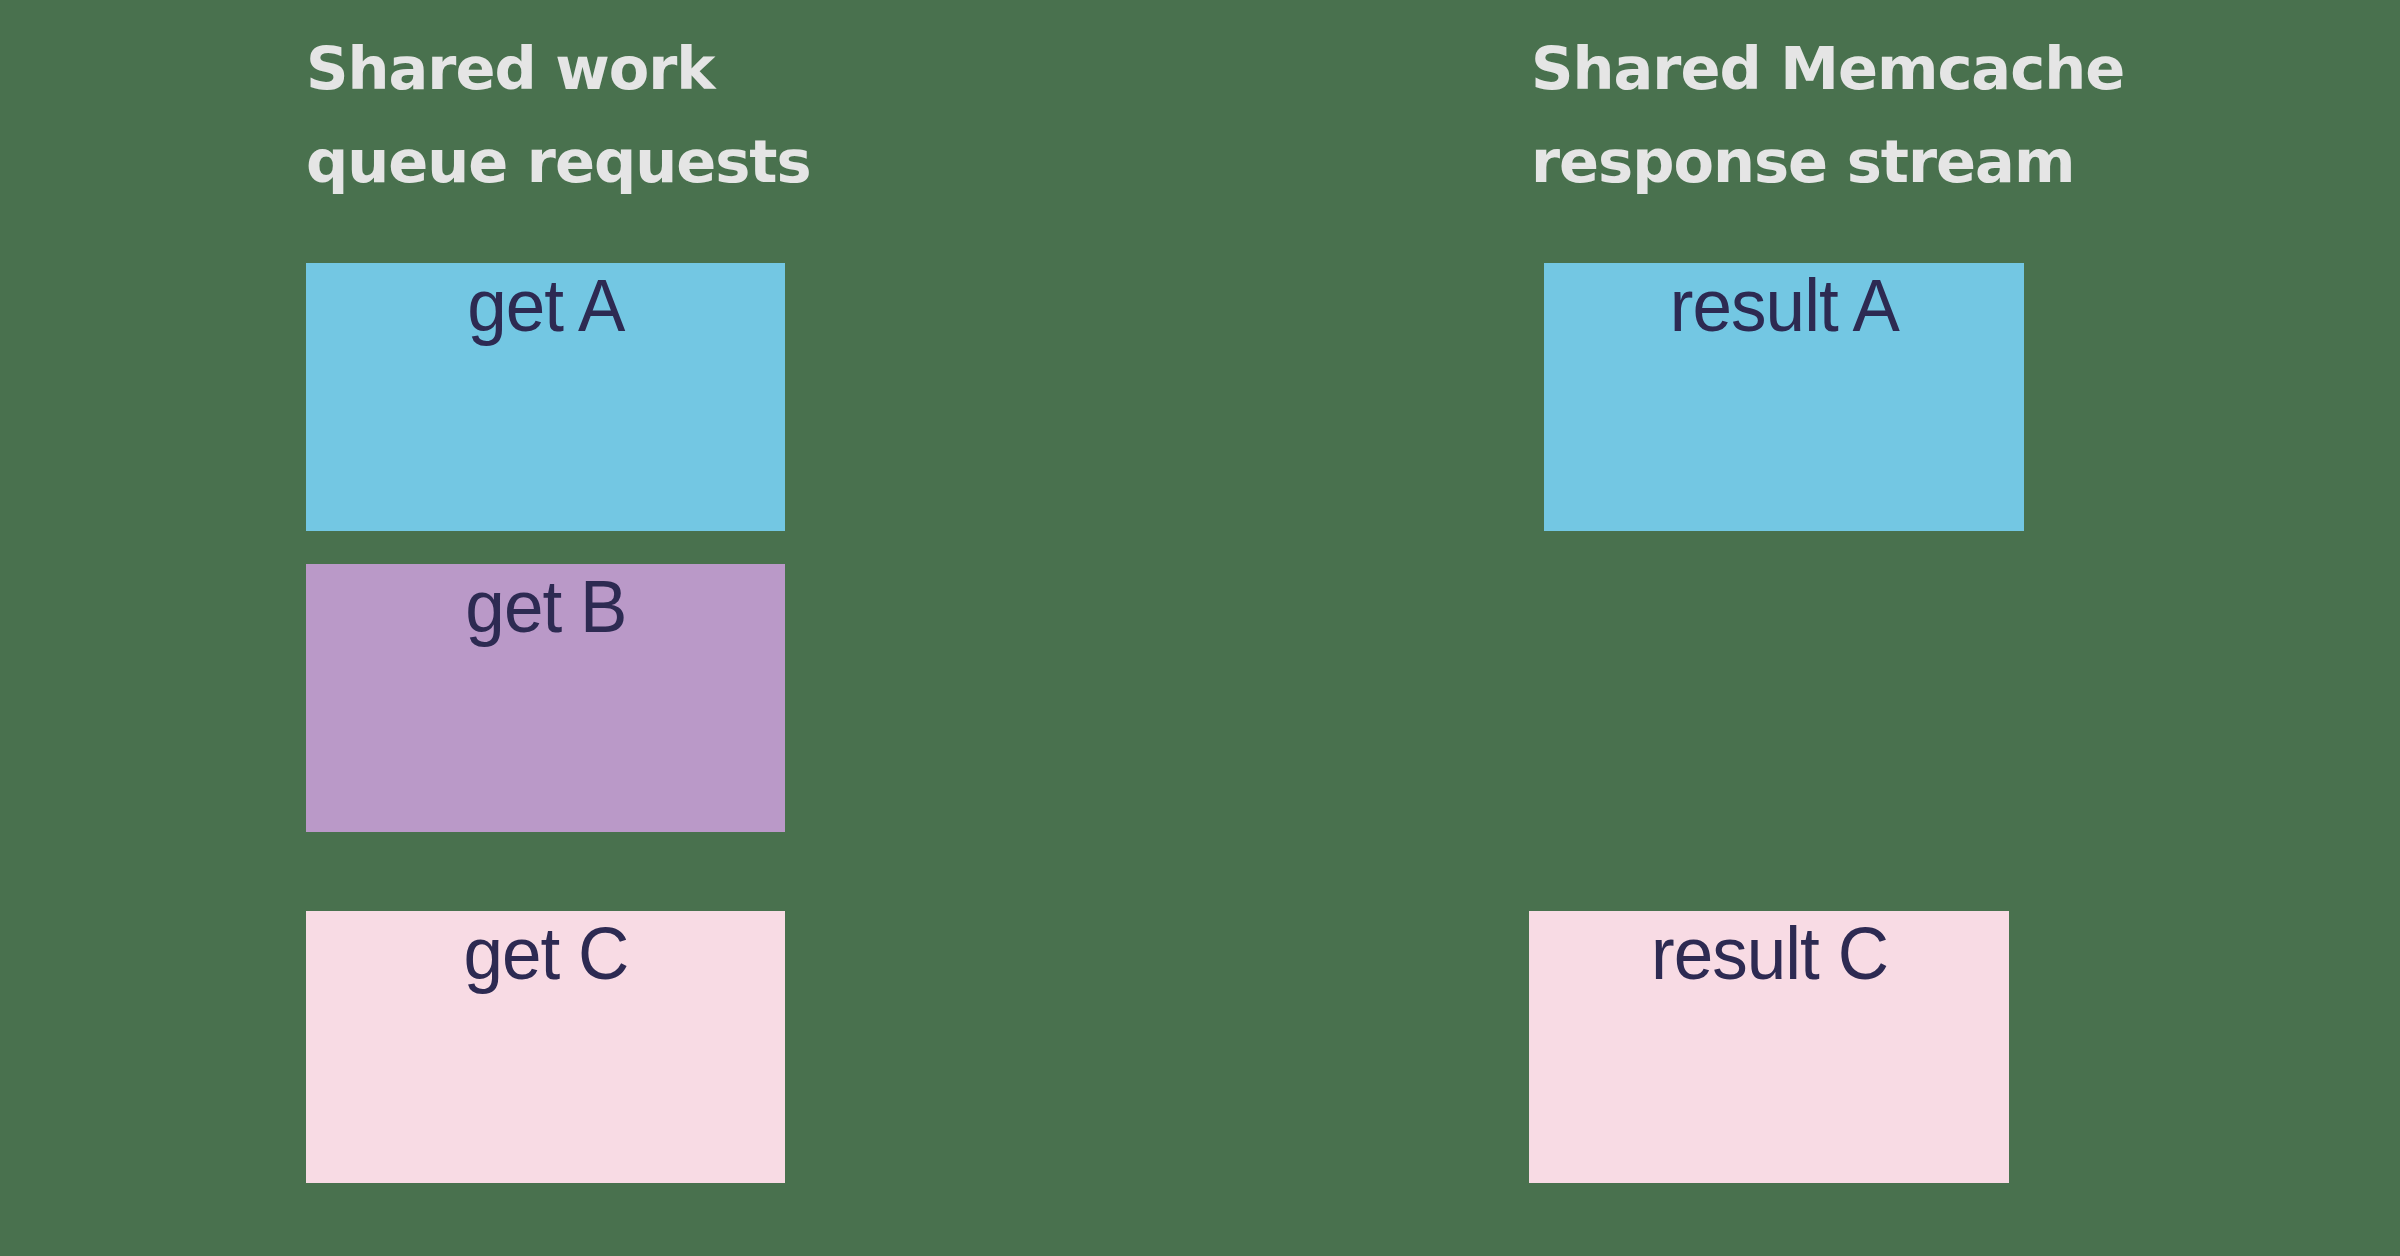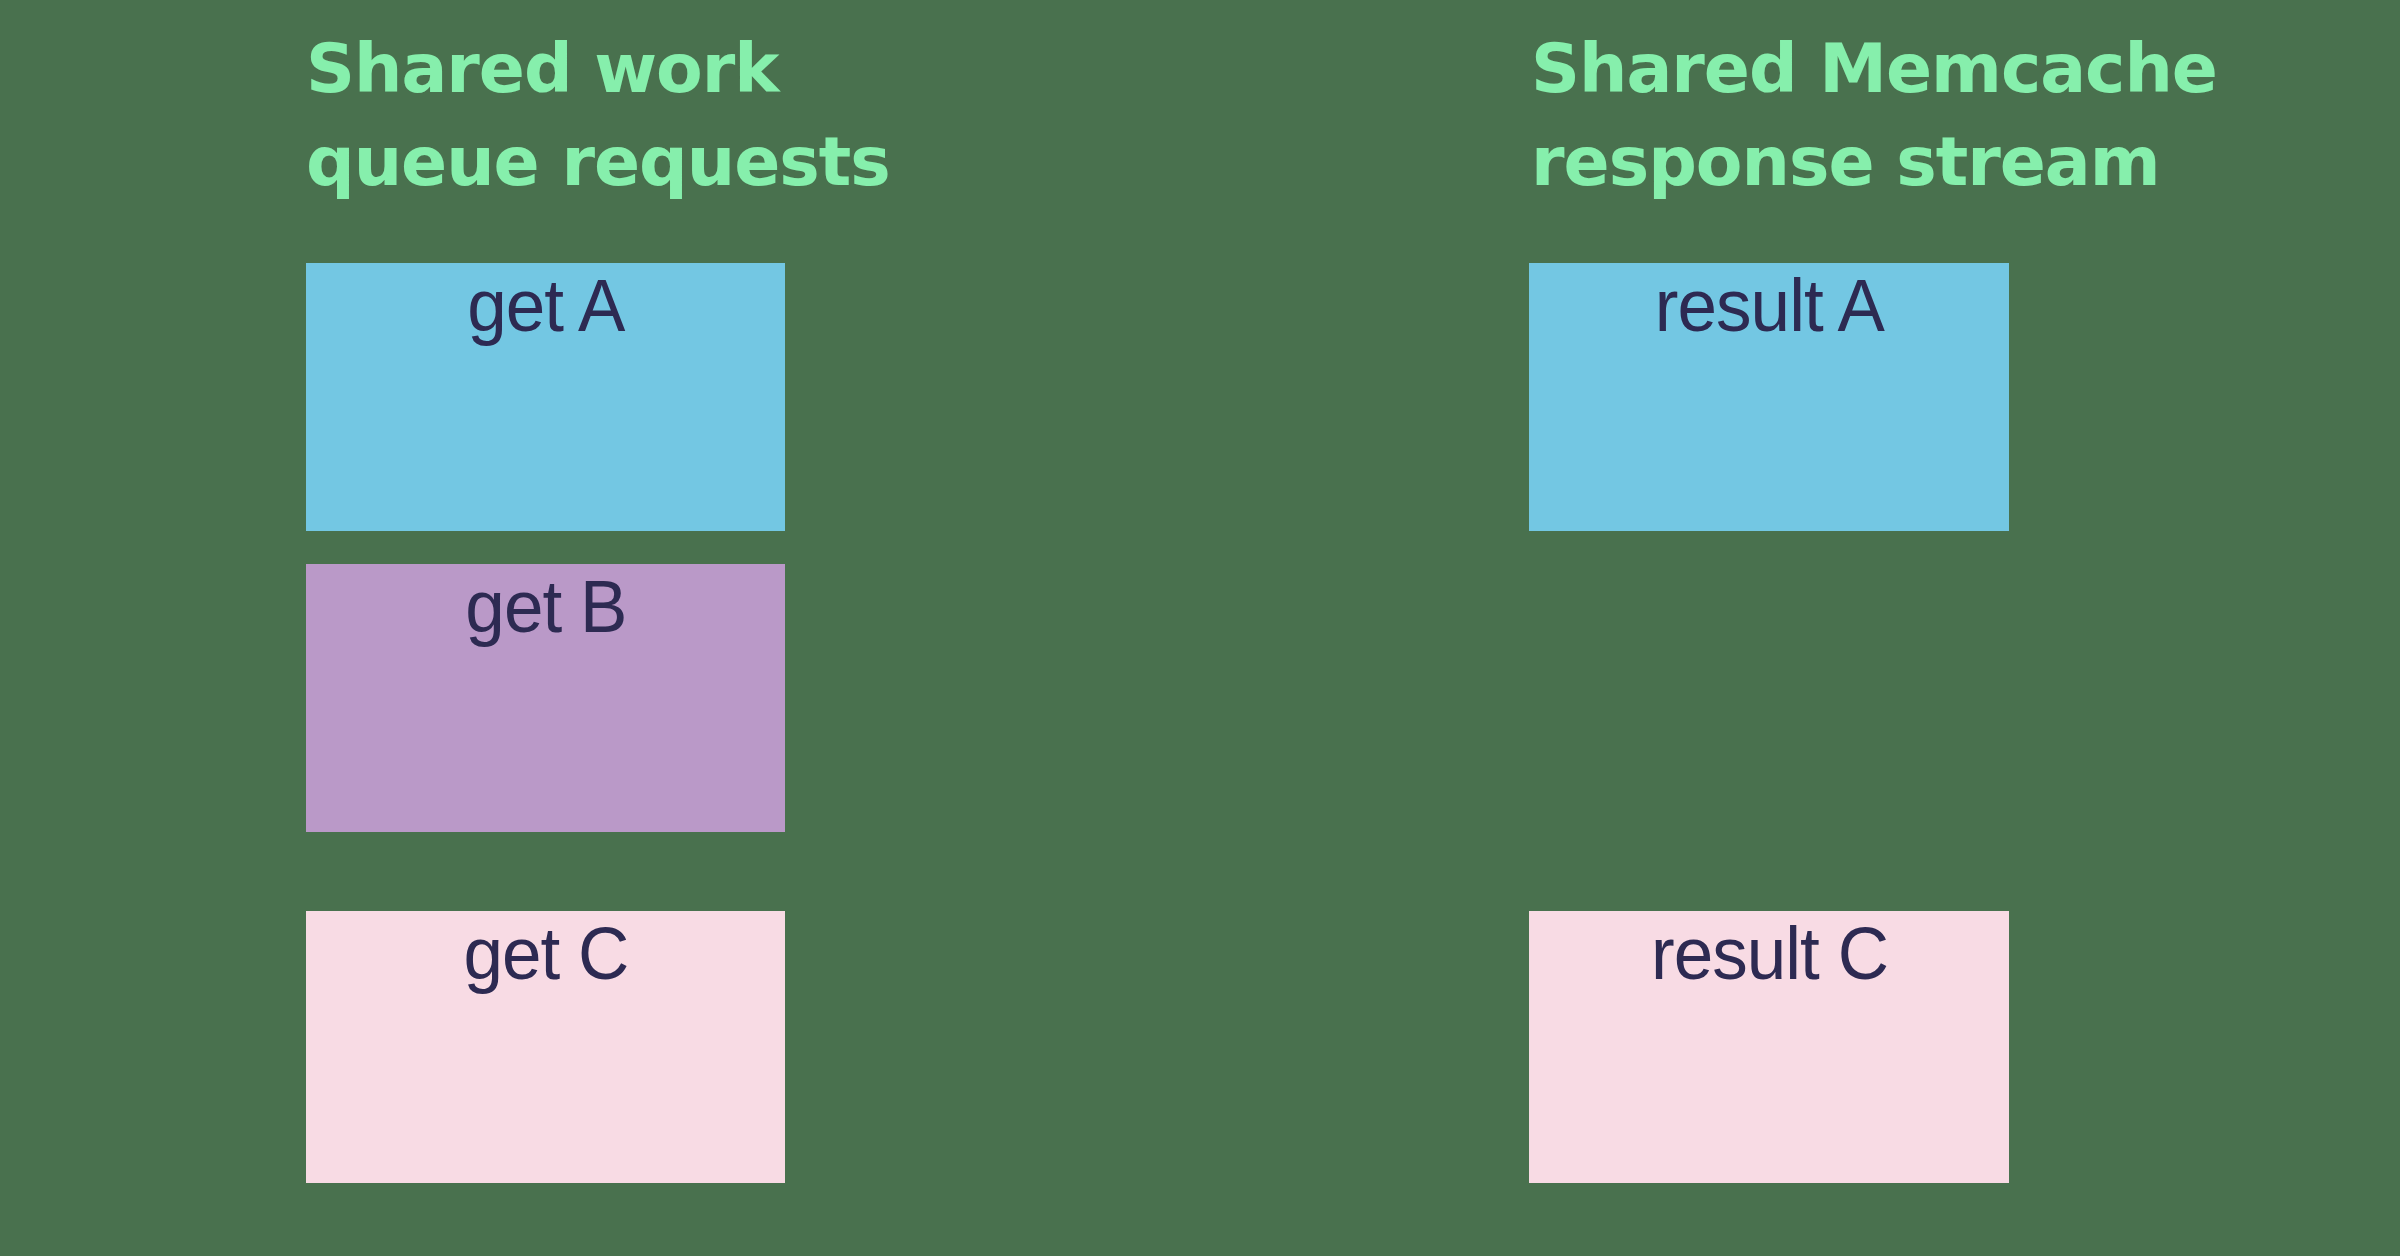--- a/index.html
+++ b/index.html
@@ -11,24 +11,24 @@
     width: 2400px;
     height: 1256px;
     overflow: hidden;
     font-family: "Liberation Sans", sans-serif;
   }
   .col-title {
     position: absolute;
     top: 22px;
     font-family: "DejaVu Sans", sans-serif;
     font-weight: bold;
-    font-size: 68px;
+    font-size: 59px;
     line-height: 93px;
     letter-spacing: -1px;
-    color: #86efac;
+    color: #e5e5e5;
     white-space: nowrap;
   }
   .col-title.left  { left: 306px; }
   .col-title.right { left: 1531px; }
   .box {
     position: absolute;
     width: 479px;
     height: 268px;
     display: flex;
     align-items: flex-start;
@@ -68,21 +68,21 @@
   </div>
 
   <div class="box col-left-x row-b" style="background-color: rgb(186, 153, 200);">
     <span class="label">get B</span>
   </div>
 
   <div class="box col-left-x row-c" style="background-color: rgb(248, 219, 228);">
     <span class="label">get C</span>
   </div>
 
-  <div class="box col-right-x row-a" style="background-color: rgb(115, 199, 227);">
+  <div class="box col-right-x row-a" style="background-color: rgb(115, 199, 227); margin-left: 15px;">
     <span class="label">result A</span>
   </div>
 
 
   <div class="box col-right-x row-c" style="background-color: rgb(248, 219, 228);">
     <span class="label">result C</span>
   </div>
 
 </div>
 

